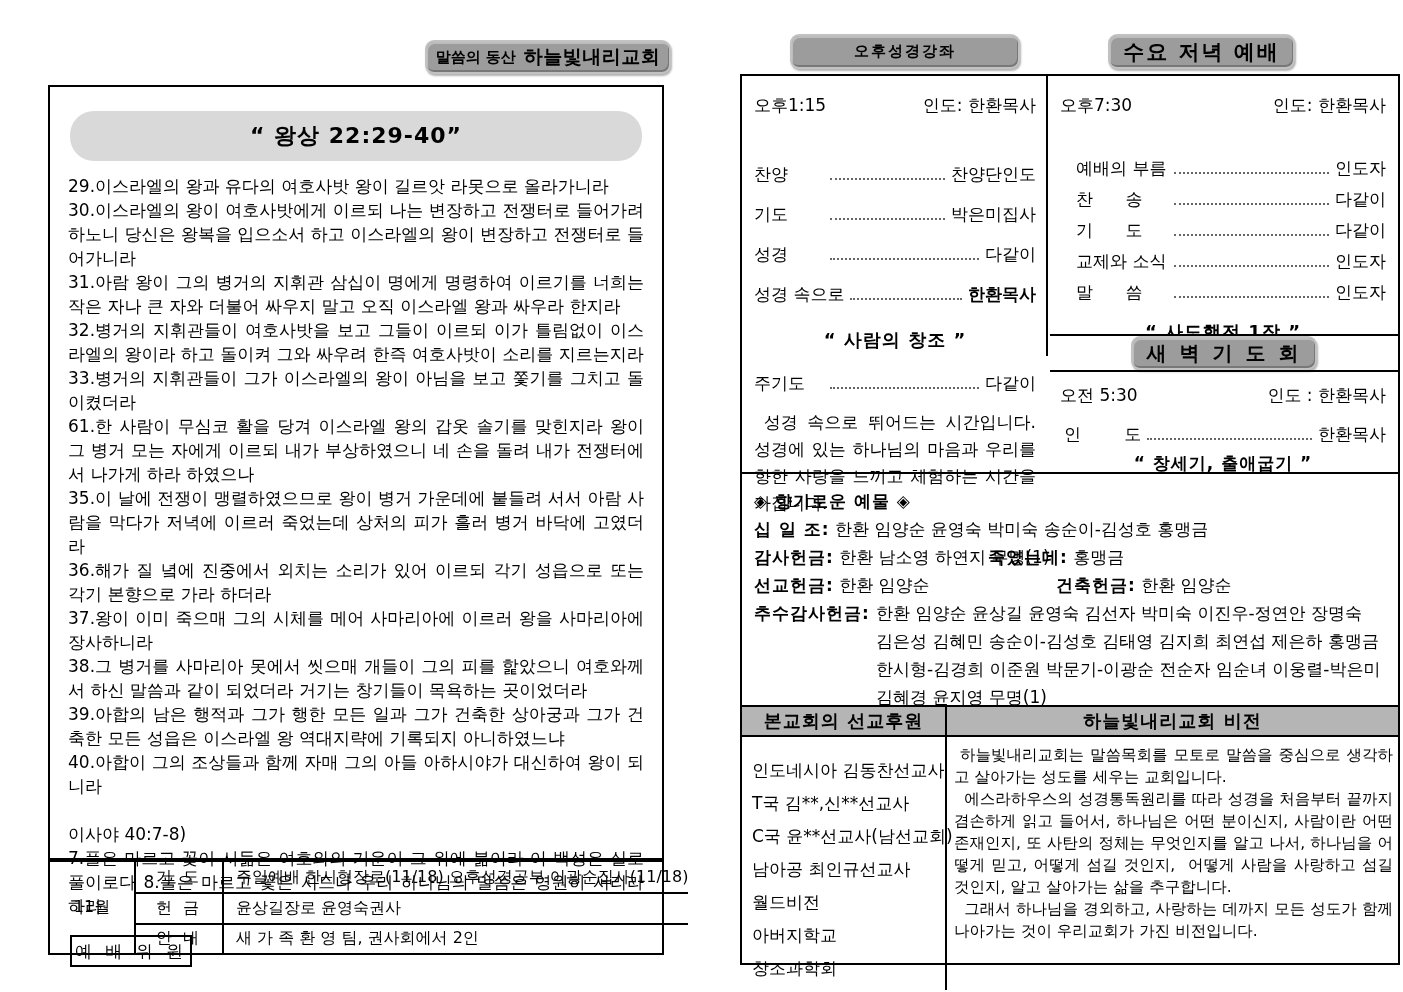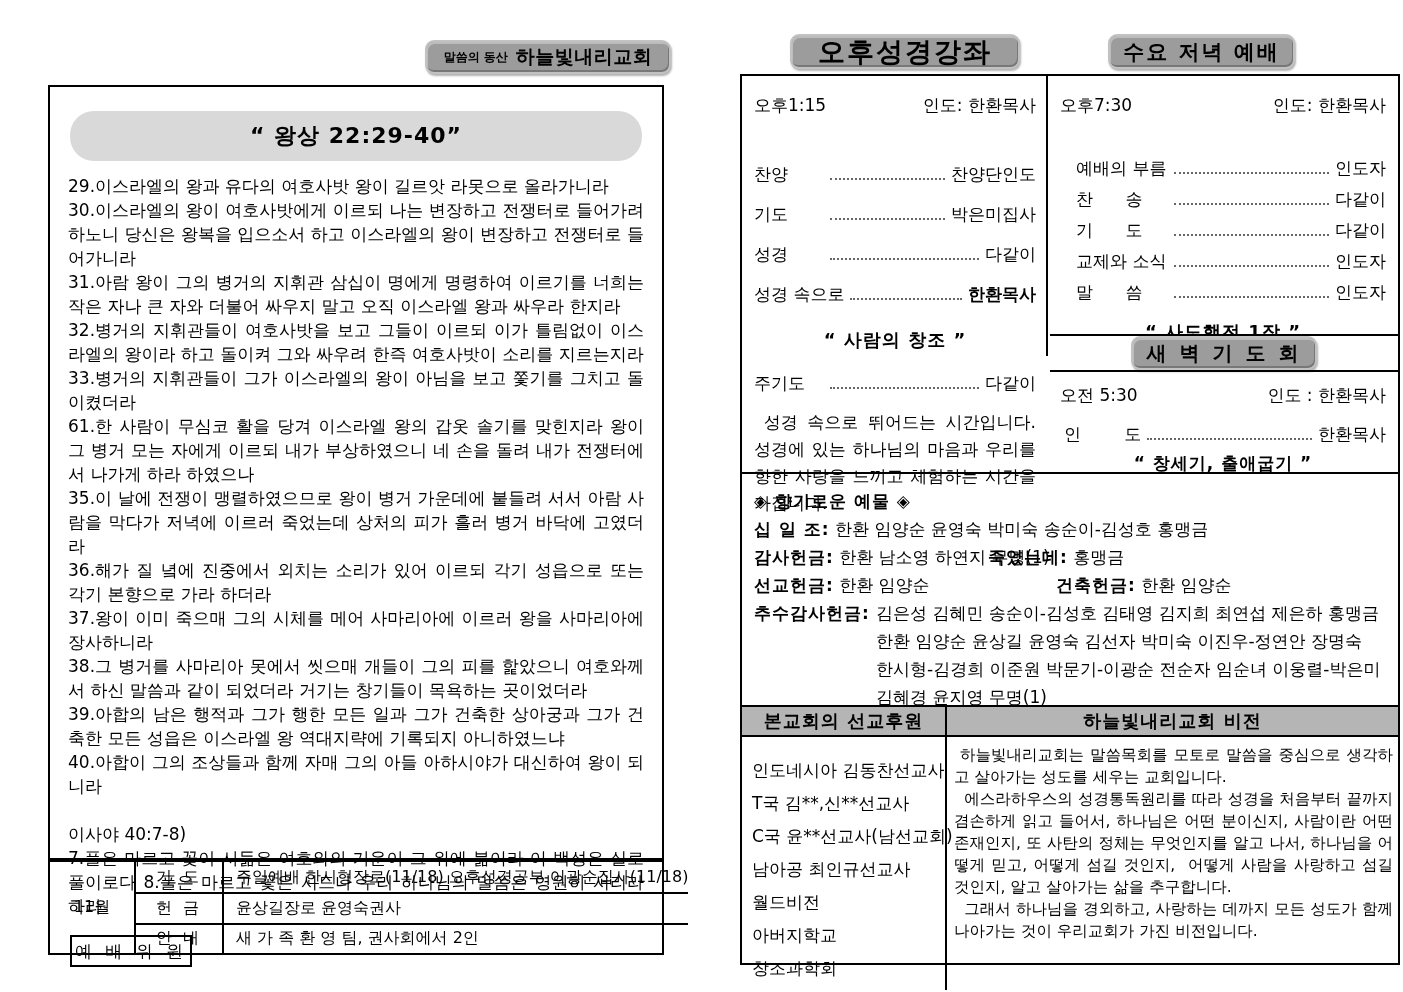--- a/index.html
+++ b/index.html
@@ -10,21 +10,21 @@
   }
   
   .badge{
     background:#9c9c9c;border:2px solid #c2c2c2;border-radius:9px;
     box-shadow:inset 1px 2px 0 #bcbcbc, inset -1px -2px 0 #787878, 1px 2px 2px rgba(0,0,0,.30);
     display:flex;align-items:center;justify-content:center;
     font-weight:bold;color:#000;
   }
   
   .badge-top-left{position:absolute;left:425px;top:40px;width:242px;height:30px;gap:8px;}
-  .badge-top-left .pre{font-size:12px;}
+  .badge-top-left .pre{font-size:15px;}
   .badge-top-left .nm{font-size:19px;letter-spacing:.5px;}
 
   .left-box{
     position:absolute;left:48px;top:85px;width:616px;height:775px;
     border:2px solid #000;padding:24px 18px 0 18px;box-sizing:border-box;
   }
   .title-box{
     background:#d9d9d9;border-radius:24px;height:50px;margin:0 2px 13px 2px;
     display:flex;align-items:center;justify-content:center;
     font-size:22px;font-weight:bold;letter-spacing:1px;
@@ -44,21 +44,21 @@
     border:2px solid #000;box-sizing:border-box;
     display:grid;grid-template-columns:86px 88px 1fr;grid-template-rows:repeat(3,1fr);
     font-size:16px;
   }
   .ct-month{grid-row:1/4;border-right:2px solid #000;display:flex;align-items:center;justify-content:center;}
   .ct-label{border-right:2px solid #000;display:flex;align-items:center;justify-content:center;letter-spacing:3px;}
   .ct-value{display:flex;align-items:center;padding-left:12px;white-space:nowrap;}
   .bt{border-top:2px solid #000;}
 
   
-  .badge-afternoon{position:absolute;left:790px;top:34px;width:226px;height:31px;font-size:27px;letter-spacing:2px;}
+  .badge-afternoon{position:absolute;left:790px;top:34px;width:226px;height:31px;font-size:15px;letter-spacing:2px;}
   .badge-wednesday{position:absolute;left:1108px;top:34px;width:183px;height:31px;font-size:21px;letter-spacing:2px;}
 
   .right-box{
     position:absolute;left:740px;top:74px;width:660px;height:891px;
     border:2px solid #000;box-sizing:border-box;
   }
   .rb-top-left{
     position:absolute;left:0;top:0;width:306px;height:280px;
     border-right:2px solid #000;box-sizing:border-box;padding:18px 10px 0 12px;
   }
@@ -273,22 +273,22 @@
       <span class="off-label">선교헌금:</span>
       <span>한환 임양순</span>
       <span class="pair-b pb-2">
         <span class="off-label">건축헌금:</span>
         <span>한환 임양순</span>
       </span>
     </div>
     <div class="harvest">
       <span class="off-label">추수감사헌금:</span>
       <div class="harvest-lines">
+        <div>한환 임양순 윤상길 윤영숙 김선자 박미숙 이진우-정연안 장명숙</div>
         <div>김은성 김혜민 송순이-김성호 김태영 김지희 최연섭 제은하 홍맹금</div>
-        <div>한환 임양순 윤상길 윤영숙 김선자 박미숙 이진우-정연안 장명숙</div>
         <div>한시형-김경희 이준원 박문기-이광순 전순자 임순녀 이웅렬-박은미</div>
         <div>김혜경 윤지영 무명(1)</div>
       </div>
     </div>
   </div>
 
   <div class="rb-bottom">
     <div class="bh bh-left">본교회의 선교후원</div>
     <div class="bh">하늘빛내리교회 비전</div>
     <div class="mission-list">

